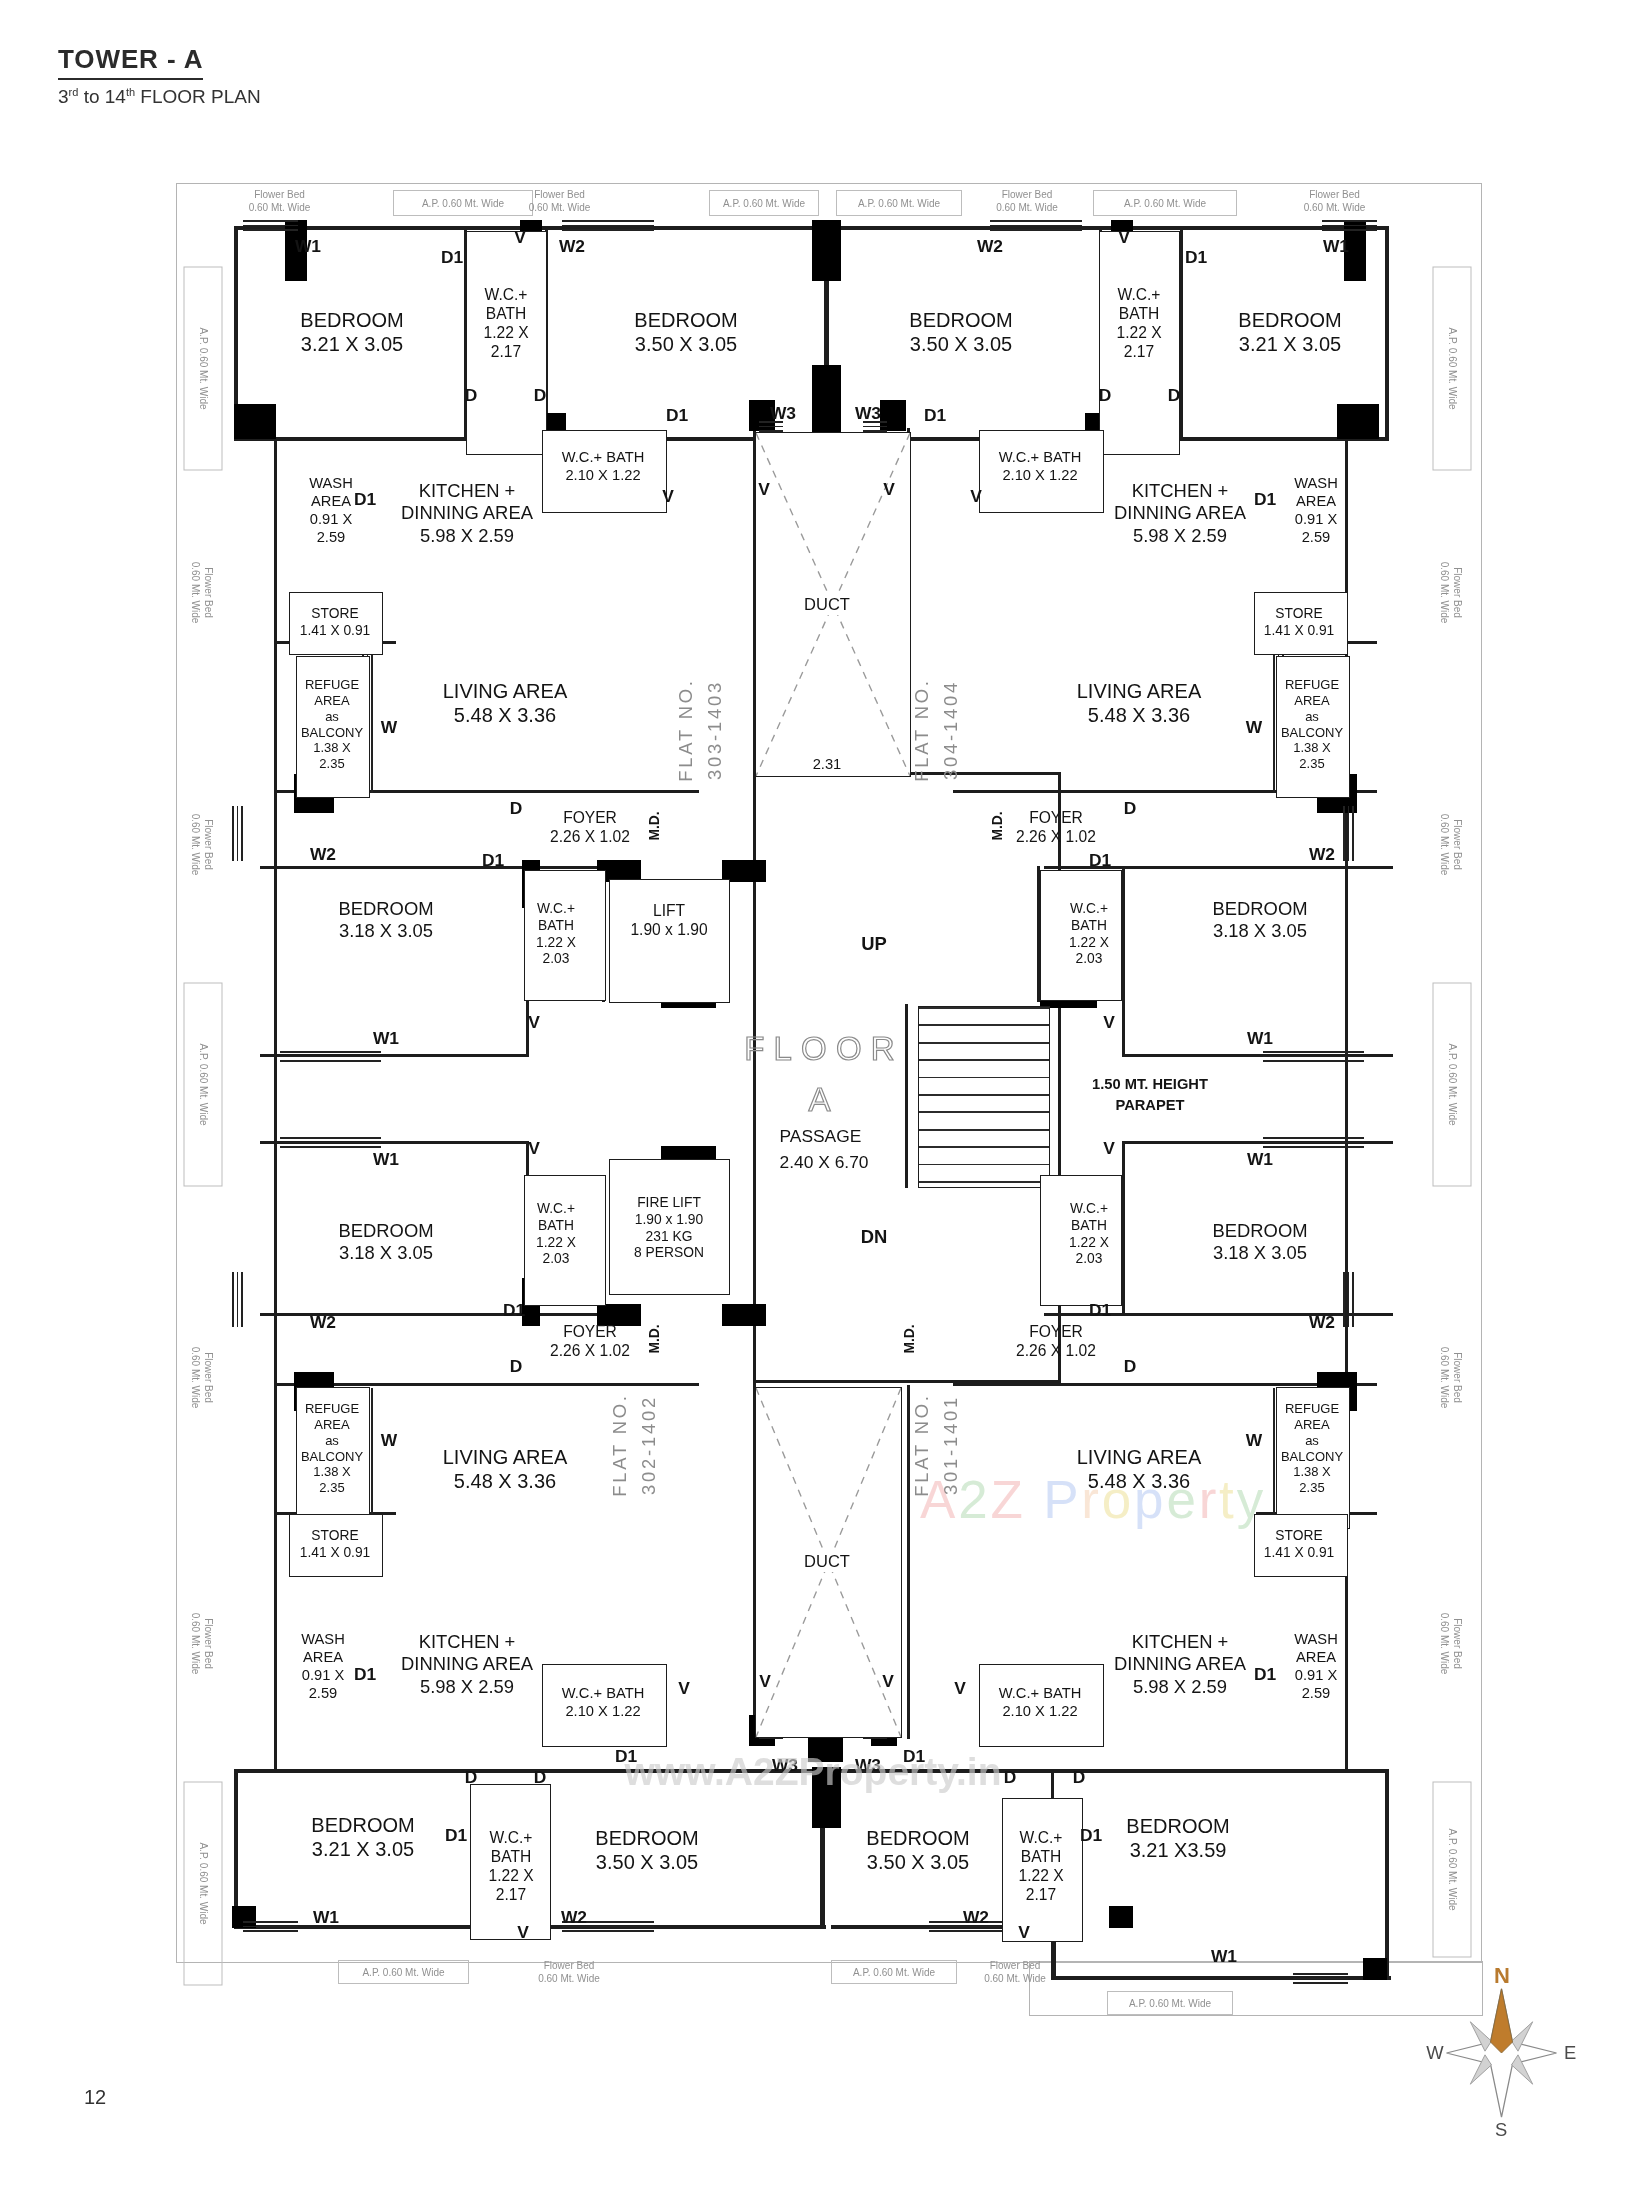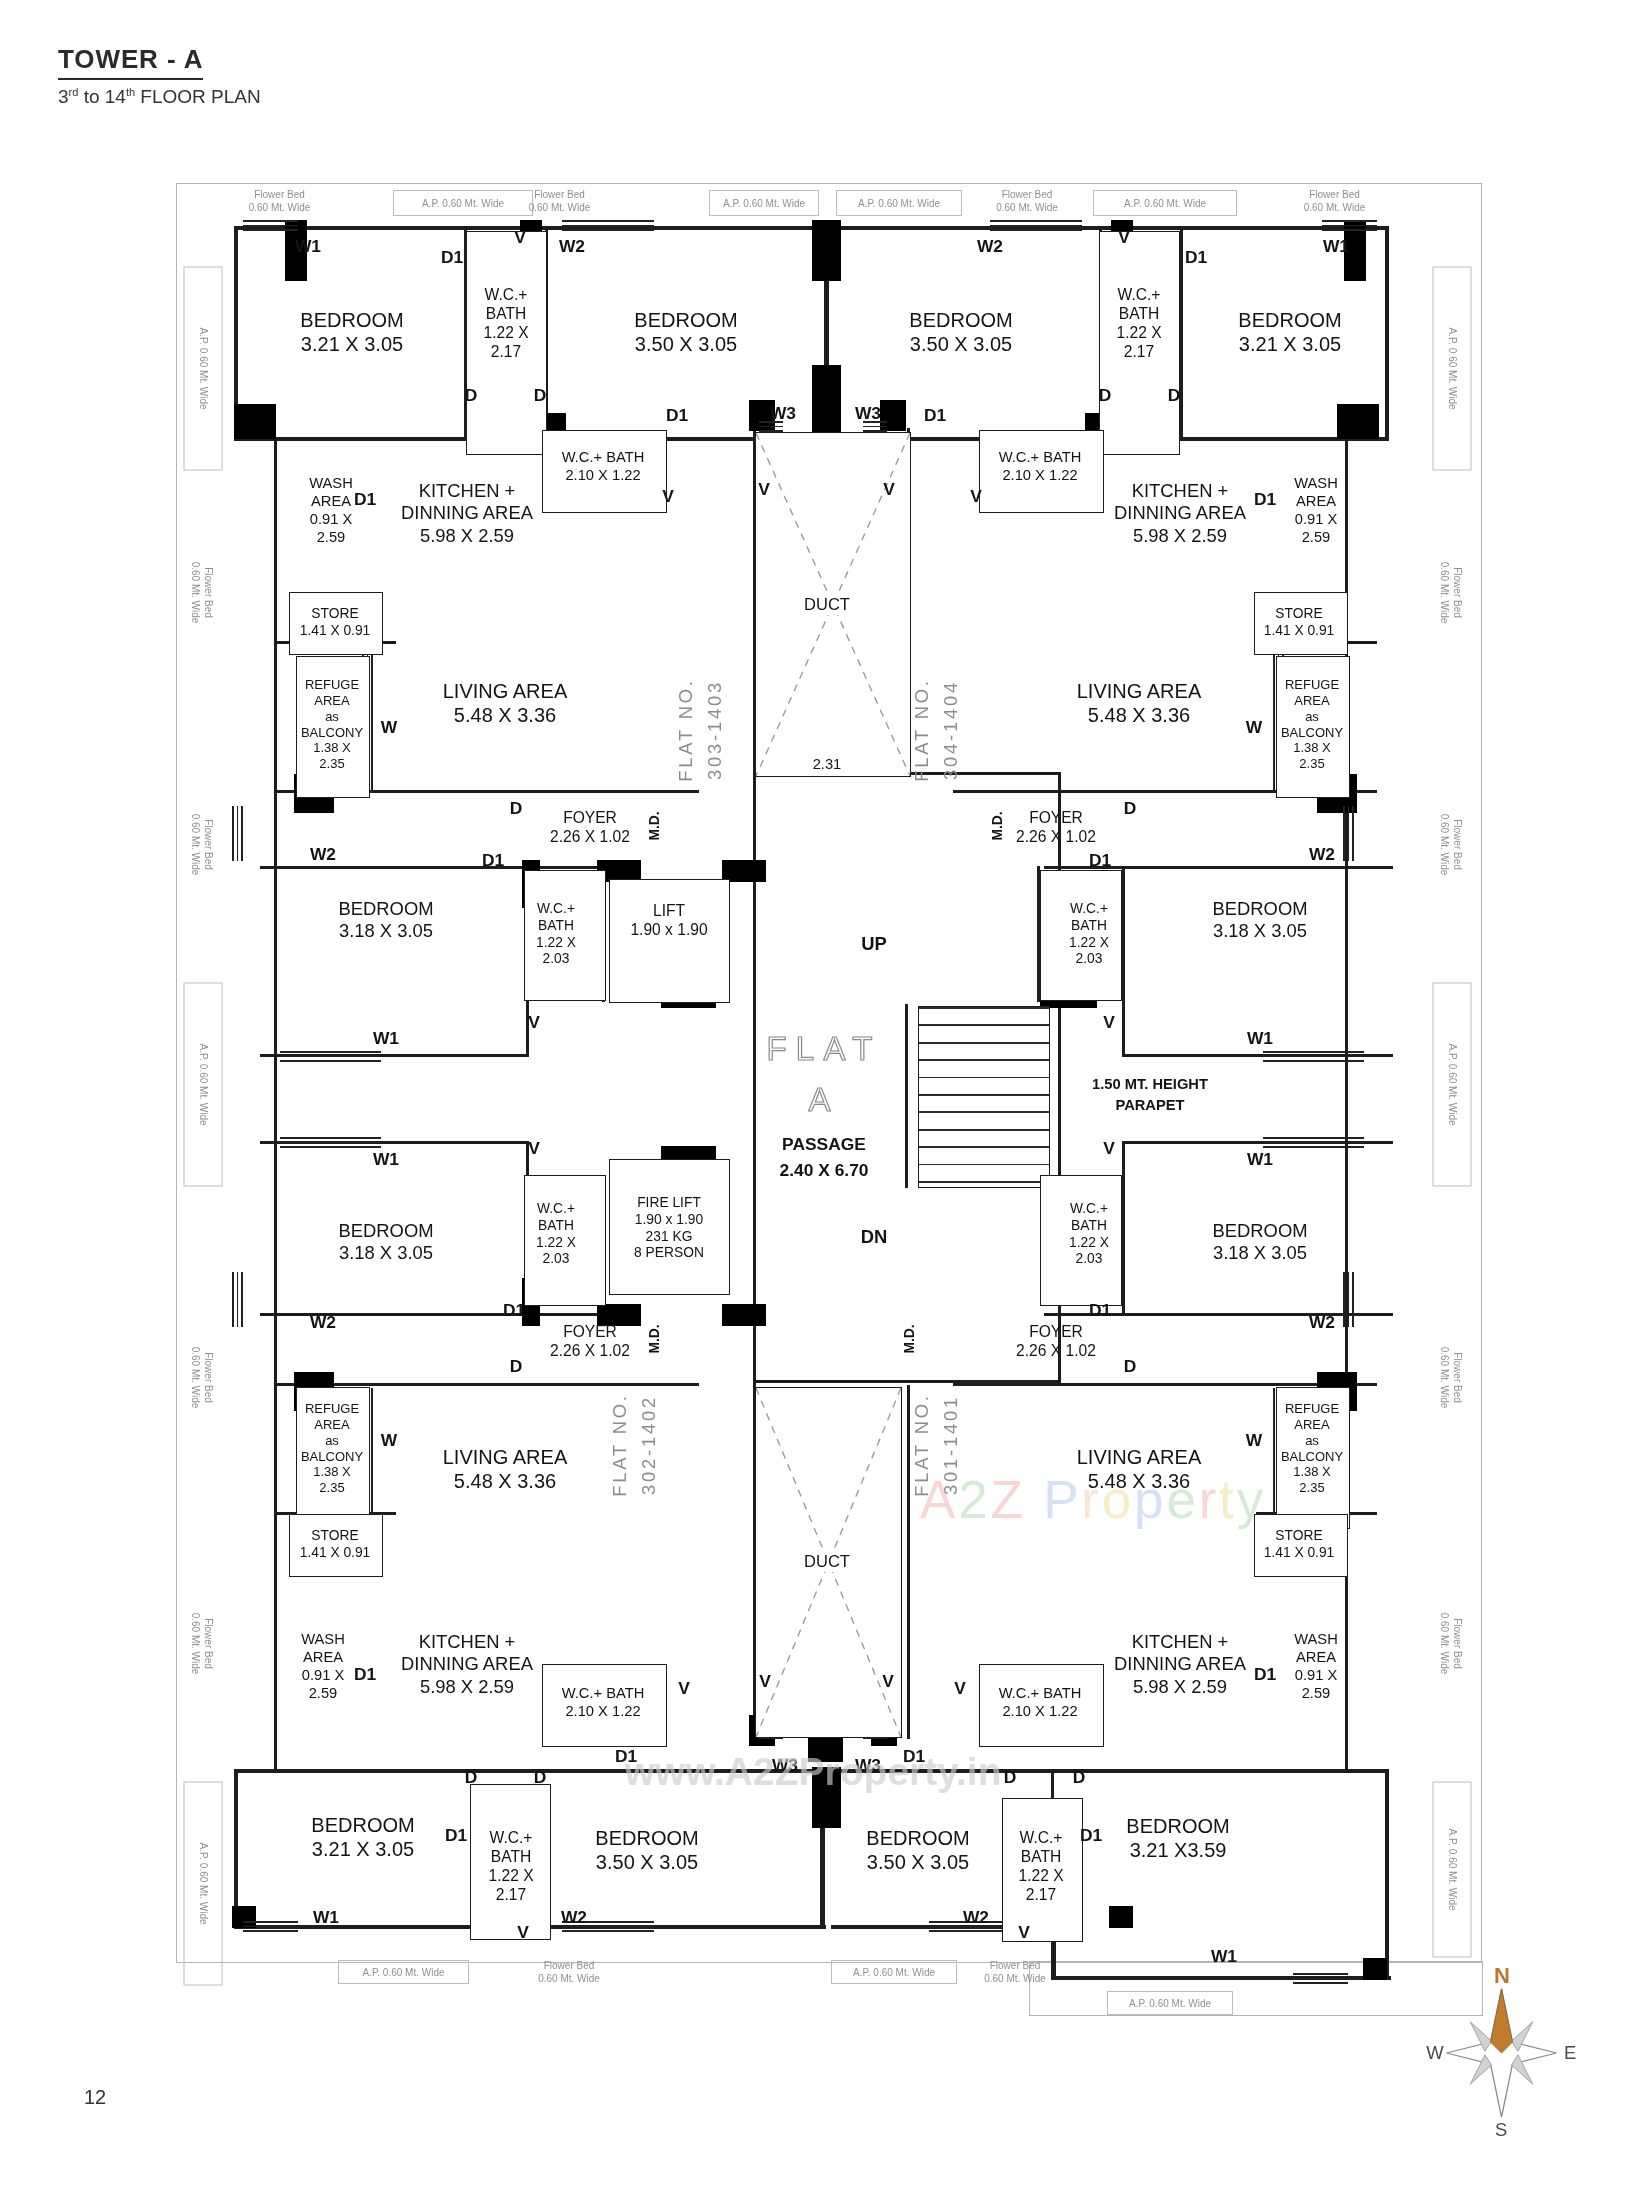--- a/index.html
+++ b/index.html
@@ -19,39 +19,39 @@
   .duct{position:absolute;border:1.8px solid #1d1d1d;background:#fff;z-index:1;}
   .stairs{position:absolute;border:1.8px solid #1d1d1d;background:repeating-linear-gradient(to bottom,#2b2b2b 0 1.8px,transparent 1.8px 17.4px);z-index:2;}
   .rlabel{position:absolute;transform:translate(-50%,-50%);display:flex;flex-direction:column;align-items:center;text-align:center;color:#141414;font-weight:400;line-height:1.22;white-space:pre;z-index:5;}
   .rlabel.bg{background:#fff;padding:0.9px 4.6px;}
   .tag{position:absolute;transform:translate(-50%,-50%);color:#141414;font-weight:600;white-space:nowrap;z-index:6;}
   .tag.rot{transform:translate(-50%,-50%) rotate(-90deg);}
   .blabel{position:absolute;color:#909090;font-size:10px;line-height:1.3;display:flex;flex-direction:column;align-items:center;justify-content:center;text-align:center;white-space:nowrap;z-index:3;}
   .blabel.box{border:0.9px solid #bdbdbd;}
   .flatno{position:absolute;transform:translate(-50%,-50%) rotate(-90deg);color:#8c8c8c;font-size:18.4px;letter-spacing:2.8px;line-height:1.55;text-align:center;white-space:nowrap;display:block;z-index:4;}
   .tower{position:absolute;transform:translate(-50%,-50%);text-align:center;font-size:33px;letter-spacing:9.2px;color:transparent;-webkit-text-stroke:1.2px #8a8a8a;font-weight:400;line-height:1.55;z-index:4;white-space:pre;}
-  .passage{position:absolute;transform:translate(-50%,-50%);text-align:center;font-size:17.4px;font-weight:700;color:#141414;line-height:1.5;z-index:5;white-space:pre;margin-top:8px;}
+  .passage{position:absolute;transform:translate(-50%,-50%);text-align:left;font-size:17.4px;font-weight:400;color:#141414;line-height:1.5;z-index:5;white-space:pre;}
   .updn{position:absolute;transform:translate(-50%,-50%);font-size:18.4px;font-weight:600;color:#141414;z-index:5;}
   .parapet{position:absolute;transform:translate(-50%,-50%);text-align:center;font-size:14.7px;font-weight:600;color:#141414;line-height:1.4;z-index:5;white-space:pre;}
   .wm-brand{position:absolute;transform:translate(-50%,-50%);font-size:53px;font-weight:400;opacity:.42;letter-spacing:2.8px;white-space:nowrap;z-index:8;}
   .wm-url{position:absolute;transform:translate(-50%,-50%);font-size:39px;font-weight:700;color:#cdcdcd;opacity:.65;white-space:nowrap;z-index:8;}
   .compass{position:absolute;left:1419px;top:1961px;width:165px;height:184px;z-index:4;}
   .compass span{position:absolute;color:#4a4a4a;font-size:18.4px;}
   .compass .cn{color:#b87a2e;font-weight:700;font-size:22px;}
 </style>
 </head>
 <body>
 
 <div id="page">
   <div class="title">TOWER - A</div>
   <div class="subtitle"><span>3</span><sup>rd</sup><span> to 14</span><sup>th</sup><span> FLOOR PLAN</span></div>
 
   <div id="plan">
 
-    <div class="tower" style="left:824px;top:1074px;"><span>FLAT</span><br><span>A</span></div>
+    <div class="tower" style="left:824px;top:1074px;"><span>FLOOR</span><br><span>A</span></div>
     <div class="passage" style="left:824px;top:1149px;"><span>PASSAGE</span><br><span>2.40 X 6.70</span></div>
     <div class="updn" style="left:874px;top:944px;">UP</div>
     <div class="updn" style="left:874px;top:1237px;">DN</div>
     <div class="parapet" style="left:1150px;top:1095px;"><span>1.50 MT. HEIGHT</span><br><span>PARAPET</span></div>
 
     <div class="wm-brand" id="wm-brand" style="left:1093px;top:1499px;"><span style="color: rgb(240, 160, 160);">A</span><span style="color: rgb(159, 208, 159);">2</span><span style="color: rgb(240, 160, 160);">Z</span><span style="color: rgb(255, 255, 255);">&nbsp;</span><span style="color: rgb(159, 185, 239);">P</span><span style="color: rgb(242, 196, 159);">r</span><span style="color: rgb(232, 216, 121);">o</span><span style="color: rgb(159, 185, 239);">p</span><span style="color: rgb(159, 208, 159);">e</span><span style="color: rgb(240, 160, 160);">r</span><span style="color: rgb(232, 216, 121);">t</span><span style="color: rgb(159, 208, 159);">y</span></div>
     <div class="wm-url" style="left:813px;top:1772px;">www.A2ZProperty.in</div>
 
     <div class="compass">
       <svg width="165" height="184" viewBox="0 0 180 200">

